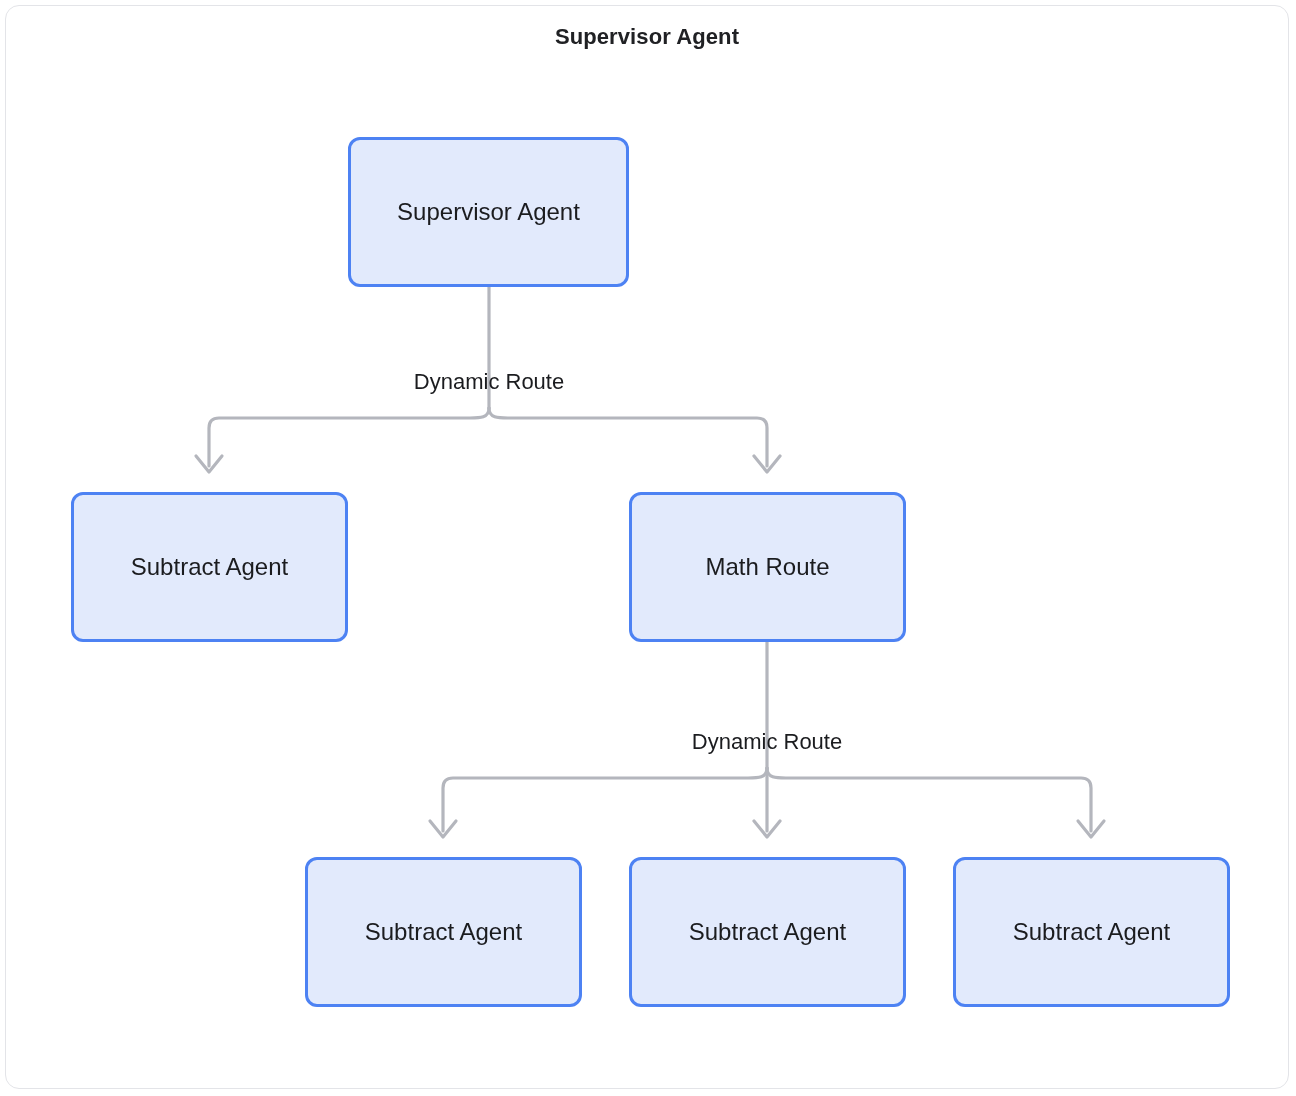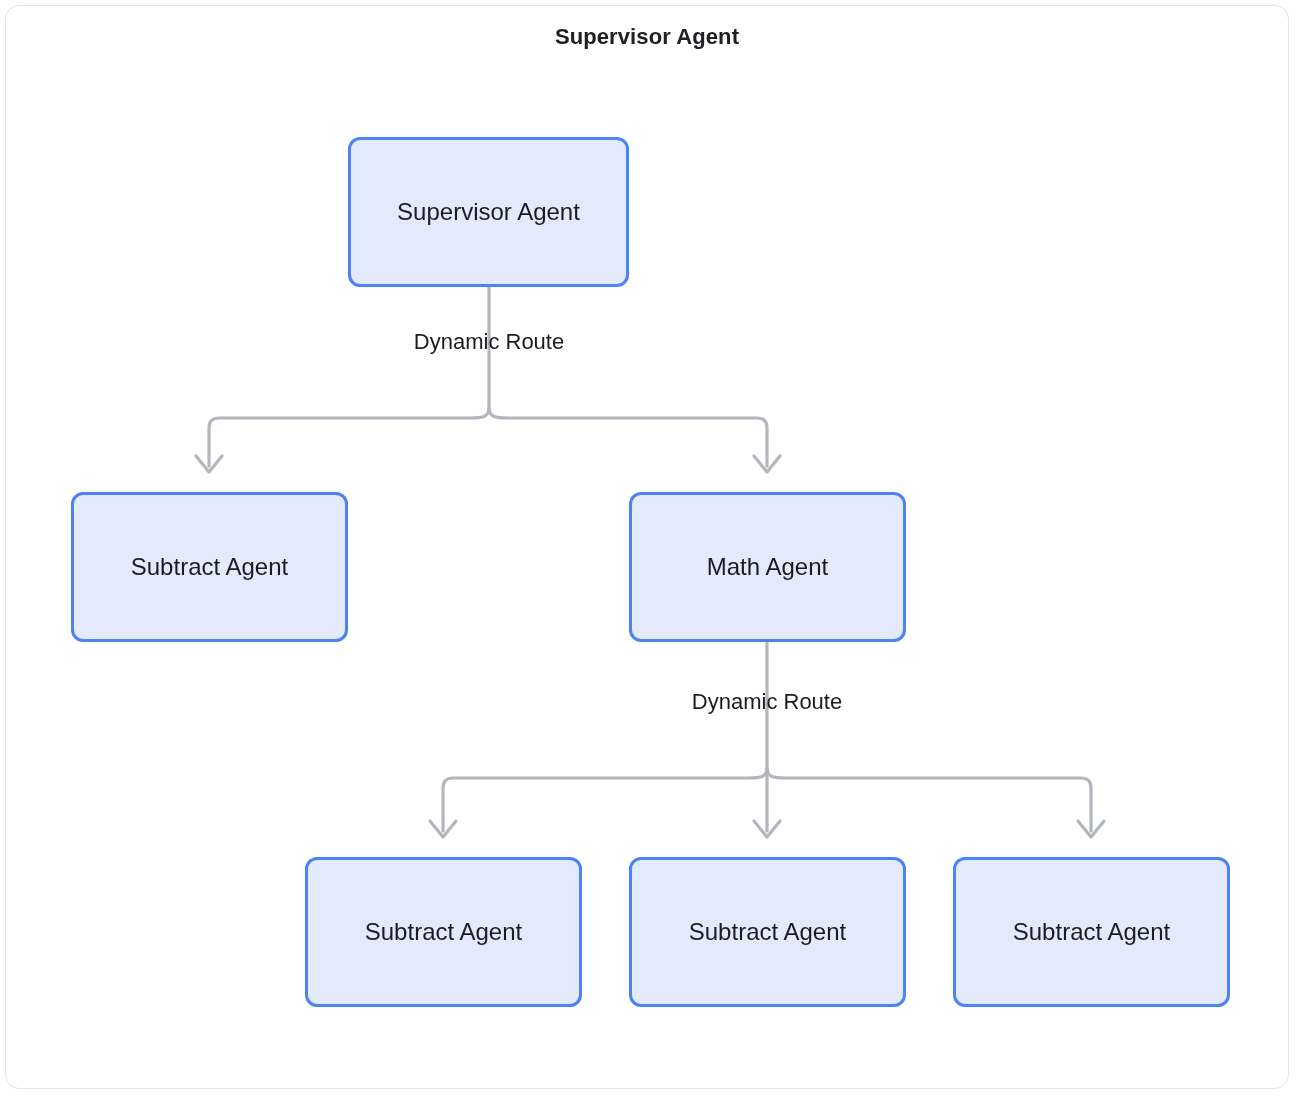--- a/index.html
+++ b/index.html
@@ -74,20 +74,21 @@
   #node-subtract-2  { left: 629px; top: 857px; width: 277px; height: 150px; }
   #node-subtract-3  { left: 953px; top: 857px; width: 277px; height: 150px; }
 
   .edge-label {
     position: absolute;
     font-size: 22px;
     color: #1b1c1f;
     white-space: nowrap;
     transform: translateX(-50%);
     text-align: right;
+    margin-top: 40px;
   }
   #edge-label-top    { left: 489px; top: 329px; }
   #edge-label-bottom { left: 767px; top: 689px; }
 </style>
 </head>
 <body>
 
 <div id="diagram-frame">
 
   <div id="diagram-title">Supervisor Agent</div>
@@ -128,21 +129,21 @@
 
 <div class="node" id="node-supervisor">
   <span>Supervisor Agent</span>
 </div>
 
 <div class="node" id="node-research">
   <span>Subtract Agent</span>
 </div>
 
 <div class="node" id="node-math">
-  <span>Math Agent</span>
+  <span>Math Route</span>
 </div>
 
 <div class="node" id="node-subtract-1">
   <span>Subtract Agent</span>
 </div>
 
 <div class="node" id="node-subtract-2">
   <span>Subtract Agent</span>
 </div>
 

